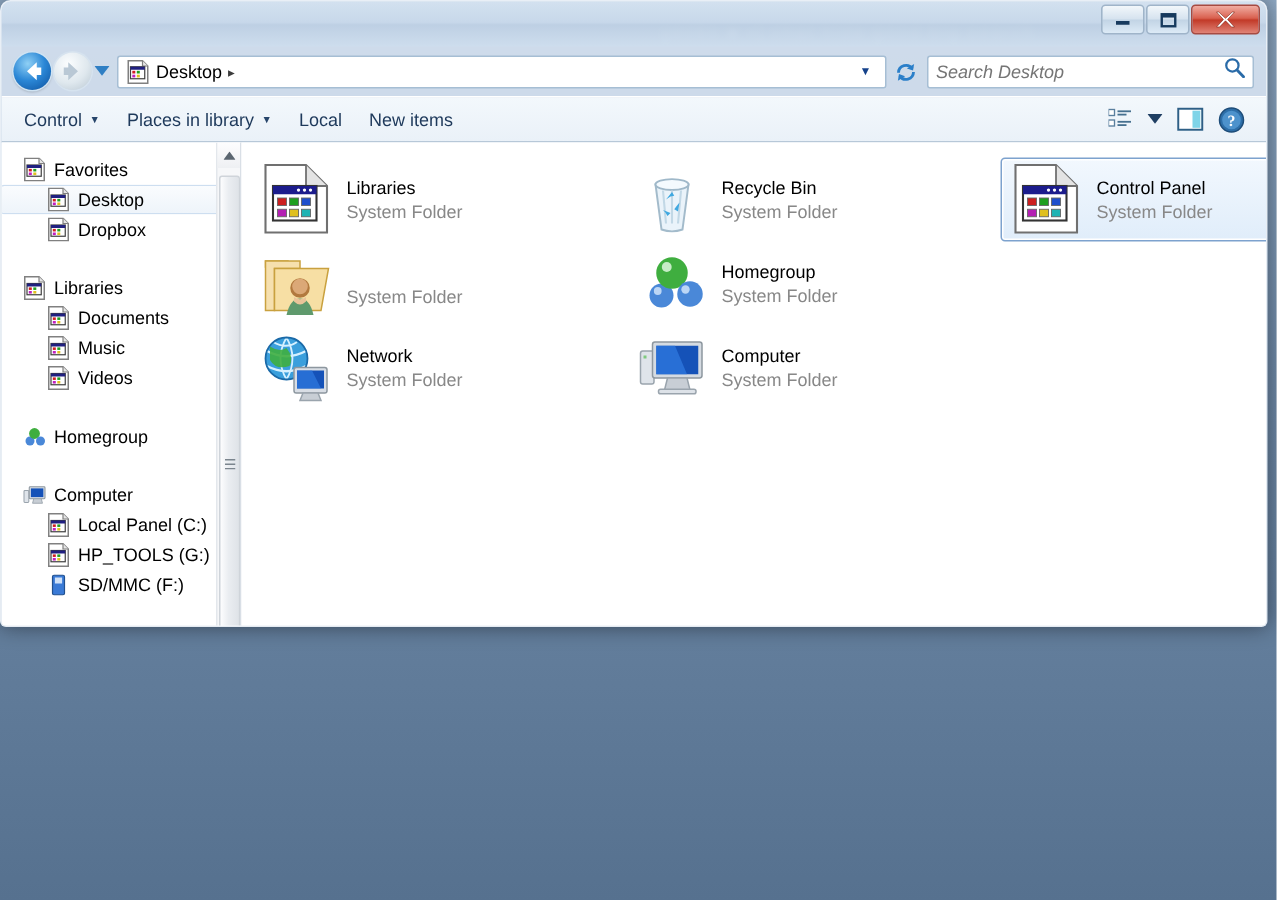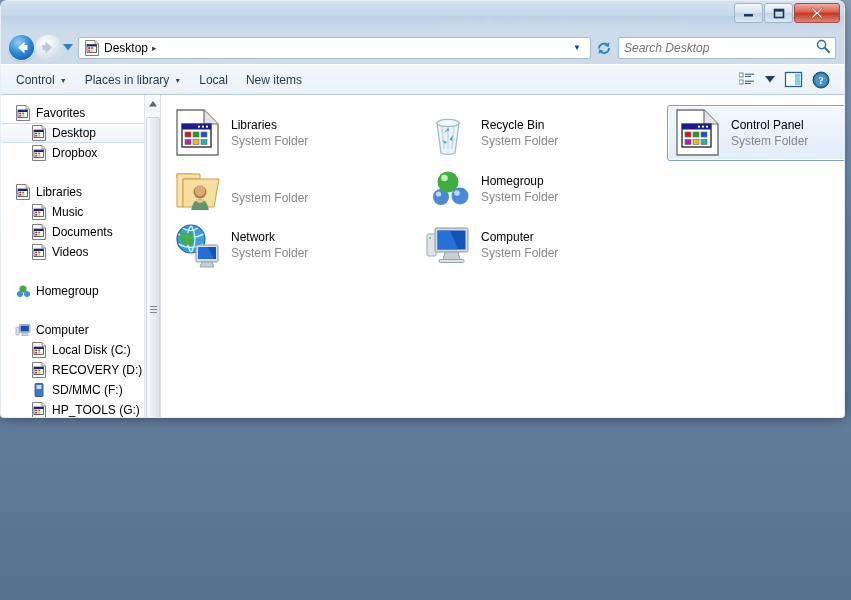--- a/index.html
+++ b/index.html
@@ -369,34 +369,34 @@
             <span class="navicon"><svg width="16" height="16" viewBox="0 0 16 16">
         <path d="M1.5 .5 H11 L14.5 4 V15.5 H1.5 Z" fill="#fff" stroke="#808080"></path>
         <path d="M11 .5 V4 H14.5" fill="#e6e6e6" stroke="#808080" stroke-width=".8"></path>
         <rect x="3" y="5" width="9.5" height="7.5" fill="#fff" stroke="#404040" stroke-width=".8"></rect>
         <rect x="3" y="5" width="9.5" height="2" fill="#202080"></rect>
         <rect x="4.2" y="7.6" width="2" height="1.7" fill="#d02020"></rect>
         <rect x="7.2" y="7.6" width="2" height="1.7" fill="#20a020"></rect>
         <rect x="4.2" y="10" width="2" height="1.7" fill="#c020c0"></rect>
         <rect x="7.2" y="10" width="2" height="1.7" fill="#e0c020"></rect>
               </svg></span>
+            <span>Documents</span>
+          </div>
+          <div class="navrow child">
+            <span class="navicon"><svg width="16" height="16" viewBox="0 0 16 16">
+        <path d="M1.5 .5 H11 L14.5 4 V15.5 H1.5 Z" fill="#fff" stroke="#808080"></path>
+        <path d="M11 .5 V4 H14.5" fill="#e6e6e6" stroke="#808080" stroke-width=".8"></path>
+        <rect x="3" y="5" width="9.5" height="7.5" fill="#fff" stroke="#404040" stroke-width=".8"></rect>
+        <rect x="3" y="5" width="9.5" height="2" fill="#202080"></rect>
+        <rect x="4.2" y="7.6" width="2" height="1.7" fill="#d02020"></rect>
+        <rect x="7.2" y="7.6" width="2" height="1.7" fill="#20a020"></rect>
+        <rect x="4.2" y="10" width="2" height="1.7" fill="#c020c0"></rect>
+        <rect x="7.2" y="10" width="2" height="1.7" fill="#e0c020"></rect>
+              </svg></span>
             <span>Music</span>
-          </div>
-          <div class="navrow child">
-            <span class="navicon"><svg width="16" height="16" viewBox="0 0 16 16">
-        <path d="M1.5 .5 H11 L14.5 4 V15.5 H1.5 Z" fill="#fff" stroke="#808080"></path>
-        <path d="M11 .5 V4 H14.5" fill="#e6e6e6" stroke="#808080" stroke-width=".8"></path>
-        <rect x="3" y="5" width="9.5" height="7.5" fill="#fff" stroke="#404040" stroke-width=".8"></rect>
-        <rect x="3" y="5" width="9.5" height="2" fill="#202080"></rect>
-        <rect x="4.2" y="7.6" width="2" height="1.7" fill="#d02020"></rect>
-        <rect x="7.2" y="7.6" width="2" height="1.7" fill="#20a020"></rect>
-        <rect x="4.2" y="10" width="2" height="1.7" fill="#c020c0"></rect>
-        <rect x="7.2" y="10" width="2" height="1.7" fill="#e0c020"></rect>
-              </svg></span>
-            <span>Documents</span>
           </div>
           <div class="navrow child">
             <span class="navicon"><svg width="16" height="16" viewBox="0 0 16 16">
         <path d="M1.5 .5 H11 L14.5 4 V15.5 H1.5 Z" fill="#fff" stroke="#808080"></path>
         <path d="M11 .5 V4 H14.5" fill="#e6e6e6" stroke="#808080" stroke-width=".8"></path>
         <rect x="3" y="5" width="9.5" height="7.5" fill="#fff" stroke="#404040" stroke-width=".8"></rect>
         <rect x="3" y="5" width="9.5" height="2" fill="#202080"></rect>
         <rect x="4.2" y="7.6" width="2" height="1.7" fill="#d02020"></rect>
         <rect x="7.2" y="7.6" width="2" height="1.7" fill="#20a020"></rect>
         <rect x="4.2" y="10" width="2" height="1.7" fill="#c020c0"></rect>
@@ -427,54 +427,41 @@
             <span class="navicon"><svg width="16" height="16" viewBox="0 0 16 16">
         <path d="M1.5 .5 H11 L14.5 4 V15.5 H1.5 Z" fill="#fff" stroke="#808080"></path>
         <path d="M11 .5 V4 H14.5" fill="#e6e6e6" stroke="#808080" stroke-width=".8"></path>
         <rect x="3" y="5" width="9.5" height="7.5" fill="#fff" stroke="#404040" stroke-width=".8"></rect>
         <rect x="3" y="5" width="9.5" height="2" fill="#202080"></rect>
         <rect x="4.2" y="7.6" width="2" height="1.7" fill="#d02020"></rect>
         <rect x="7.2" y="7.6" width="2" height="1.7" fill="#20a020"></rect>
         <rect x="4.2" y="10" width="2" height="1.7" fill="#c020c0"></rect>
         <rect x="7.2" y="10" width="2" height="1.7" fill="#e0c020"></rect>
               </svg></span>
-            <span>Local Disk (C:)</span>
+            <span>Local Panel (C:)</span>
           </div>
           <div class="navrow child">
             <span class="navicon"><svg width="16" height="16" viewBox="0 0 16 16">
         <path d="M1.5 .5 H11 L14.5 4 V15.5 H1.5 Z" fill="#fff" stroke="#808080"></path>
         <path d="M11 .5 V4 H14.5" fill="#e6e6e6" stroke="#808080" stroke-width=".8"></path>
         <rect x="3" y="5" width="9.5" height="7.5" fill="#fff" stroke="#404040" stroke-width=".8"></rect>
         <rect x="3" y="5" width="9.5" height="2" fill="#202080"></rect>
         <rect x="4.2" y="7.6" width="2" height="1.7" fill="#d02020"></rect>
         <rect x="7.2" y="7.6" width="2" height="1.7" fill="#20a020"></rect>
         <rect x="4.2" y="10" width="2" height="1.7" fill="#c020c0"></rect>
         <rect x="7.2" y="10" width="2" height="1.7" fill="#e0c020"></rect>
               </svg></span>
-            <span>RECOVERY (D:)</span>
+            <span>HP_TOOLS (G:)</span>
           </div>
           <div class="navrow child">
             <span class="navicon"><svg width="16" height="16" viewBox="0 0 16 16">
                 <rect x="4" y="1.5" width="8" height="13" rx="1" fill="#3a7ad6" stroke="#20508f" stroke-width=".8"></rect>
         <rect x="5.6" y="3" width="4.8" height="4" fill="#cfe1f7"></rect>
               </svg></span>
             <span>SD/MMC (F:)</span>
-          </div>
-          <div class="navrow child">
-            <span class="navicon"><svg width="16" height="16" viewBox="0 0 16 16">
-        <path d="M1.5 .5 H11 L14.5 4 V15.5 H1.5 Z" fill="#fff" stroke="#808080"></path>
-        <path d="M11 .5 V4 H14.5" fill="#e6e6e6" stroke="#808080" stroke-width=".8"></path>
-        <rect x="3" y="5" width="9.5" height="7.5" fill="#fff" stroke="#404040" stroke-width=".8"></rect>
-        <rect x="3" y="5" width="9.5" height="2" fill="#202080"></rect>
-        <rect x="4.2" y="7.6" width="2" height="1.7" fill="#d02020"></rect>
-        <rect x="7.2" y="7.6" width="2" height="1.7" fill="#20a020"></rect>
-        <rect x="4.2" y="10" width="2" height="1.7" fill="#c020c0"></rect>
-        <rect x="7.2" y="10" width="2" height="1.7" fill="#e0c020"></rect>
-              </svg></span>
-            <span>HP_TOOLS (G:)</span>
           </div>
           <div class="navgap"></div>
           <div class="navrow">
             <span class="navicon"><svg width="16" height="16" viewBox="0 0 16 16">
                 <circle cx="5.5" cy="7" r="4.6" fill="#2f8fd8" stroke="#1b6aa8" stroke-width=".6"></circle>
         <path d="M1 5.6 q4.5 2 9 0 M1 8.6 q4.5 2 9 0" stroke="#cfe9fb" stroke-width=".7" fill="none"></path>
         <rect x="8" y="7.5" width="7.4" height="6.2" rx=".6" fill="#d5dbe2" stroke="#8d979f" stroke-width=".7"></rect>
         <rect x="9" y="8.5" width="5.4" height="4.2" fill="#1552b8"></rect>
               </svg></span>
             <span>Network</span>

